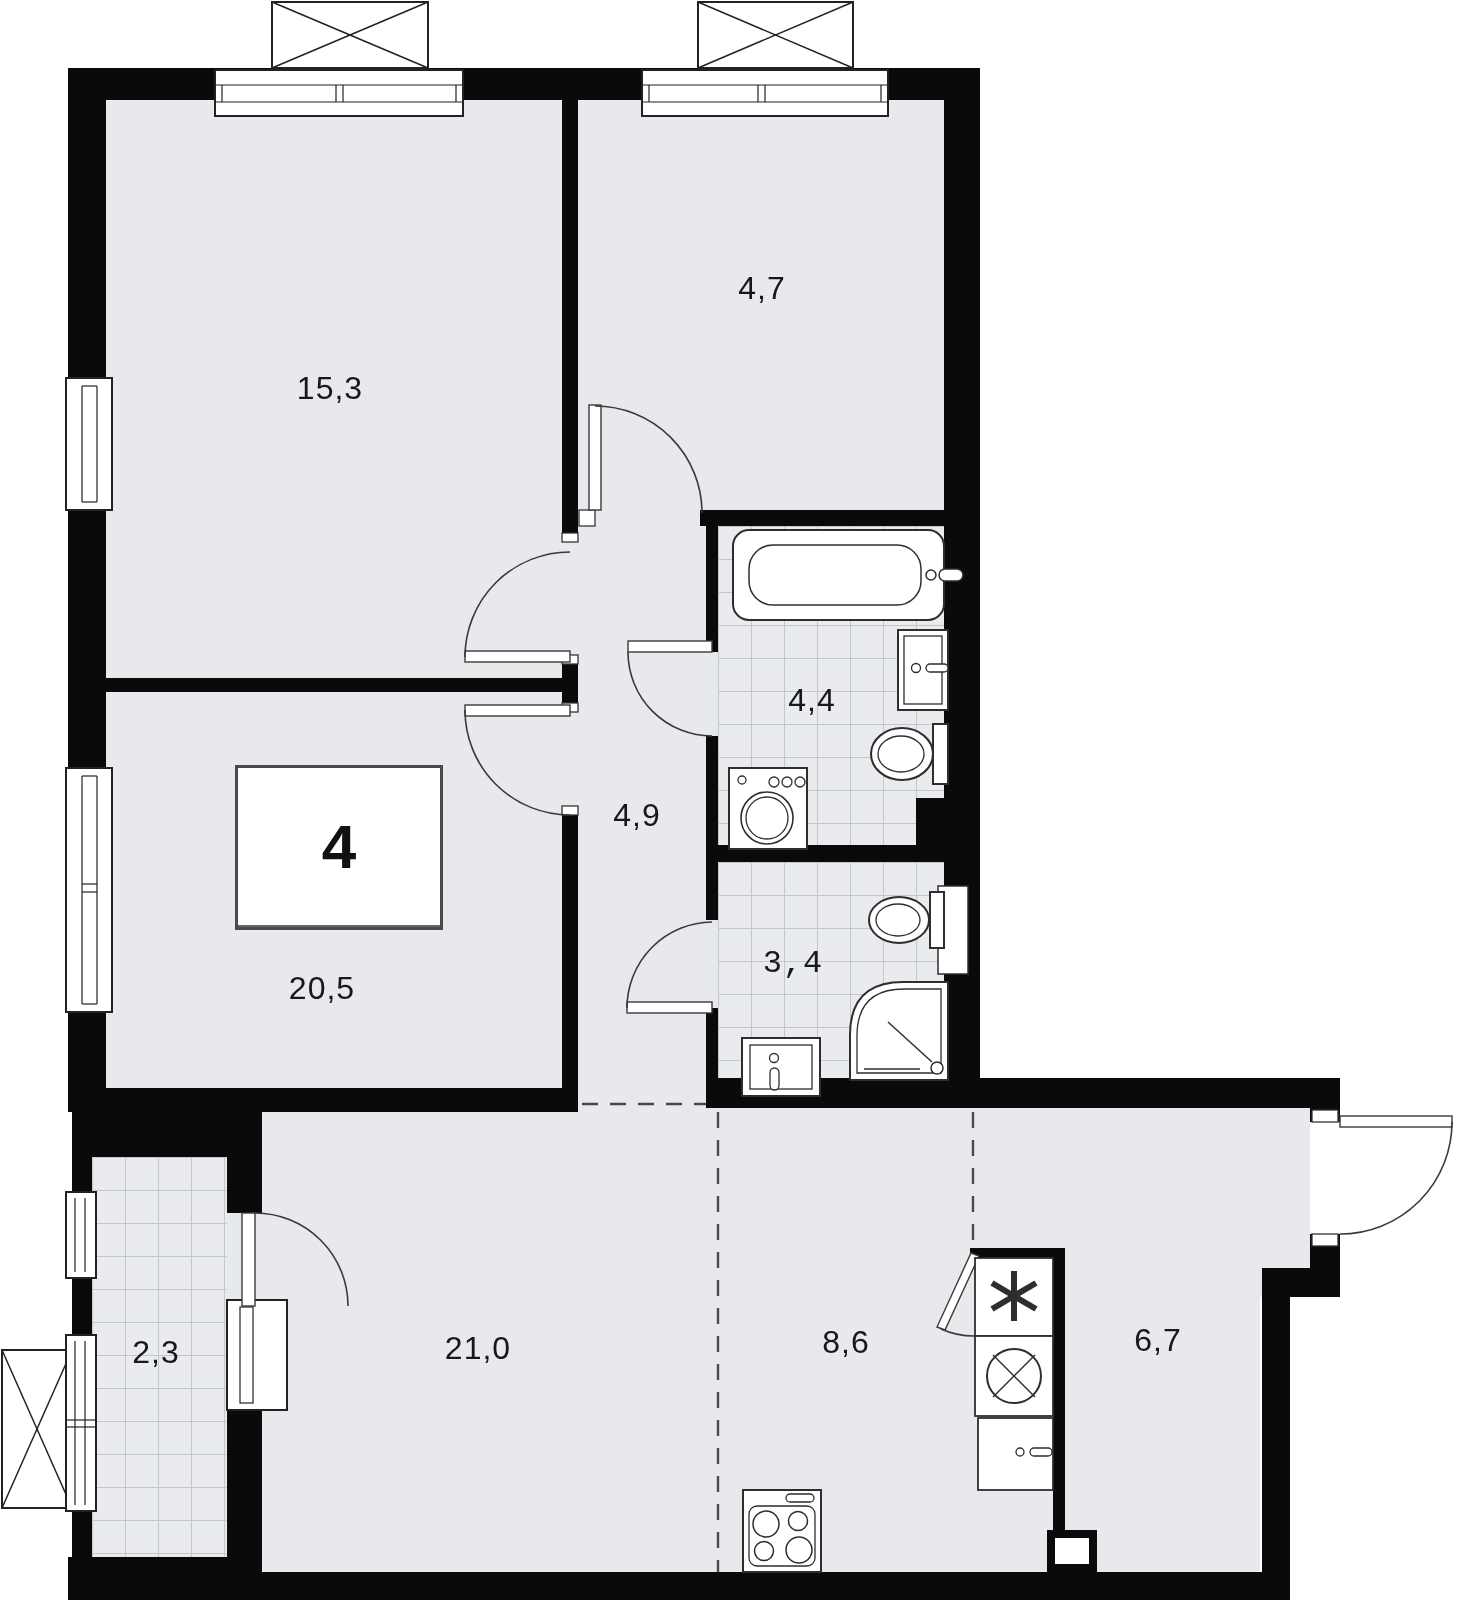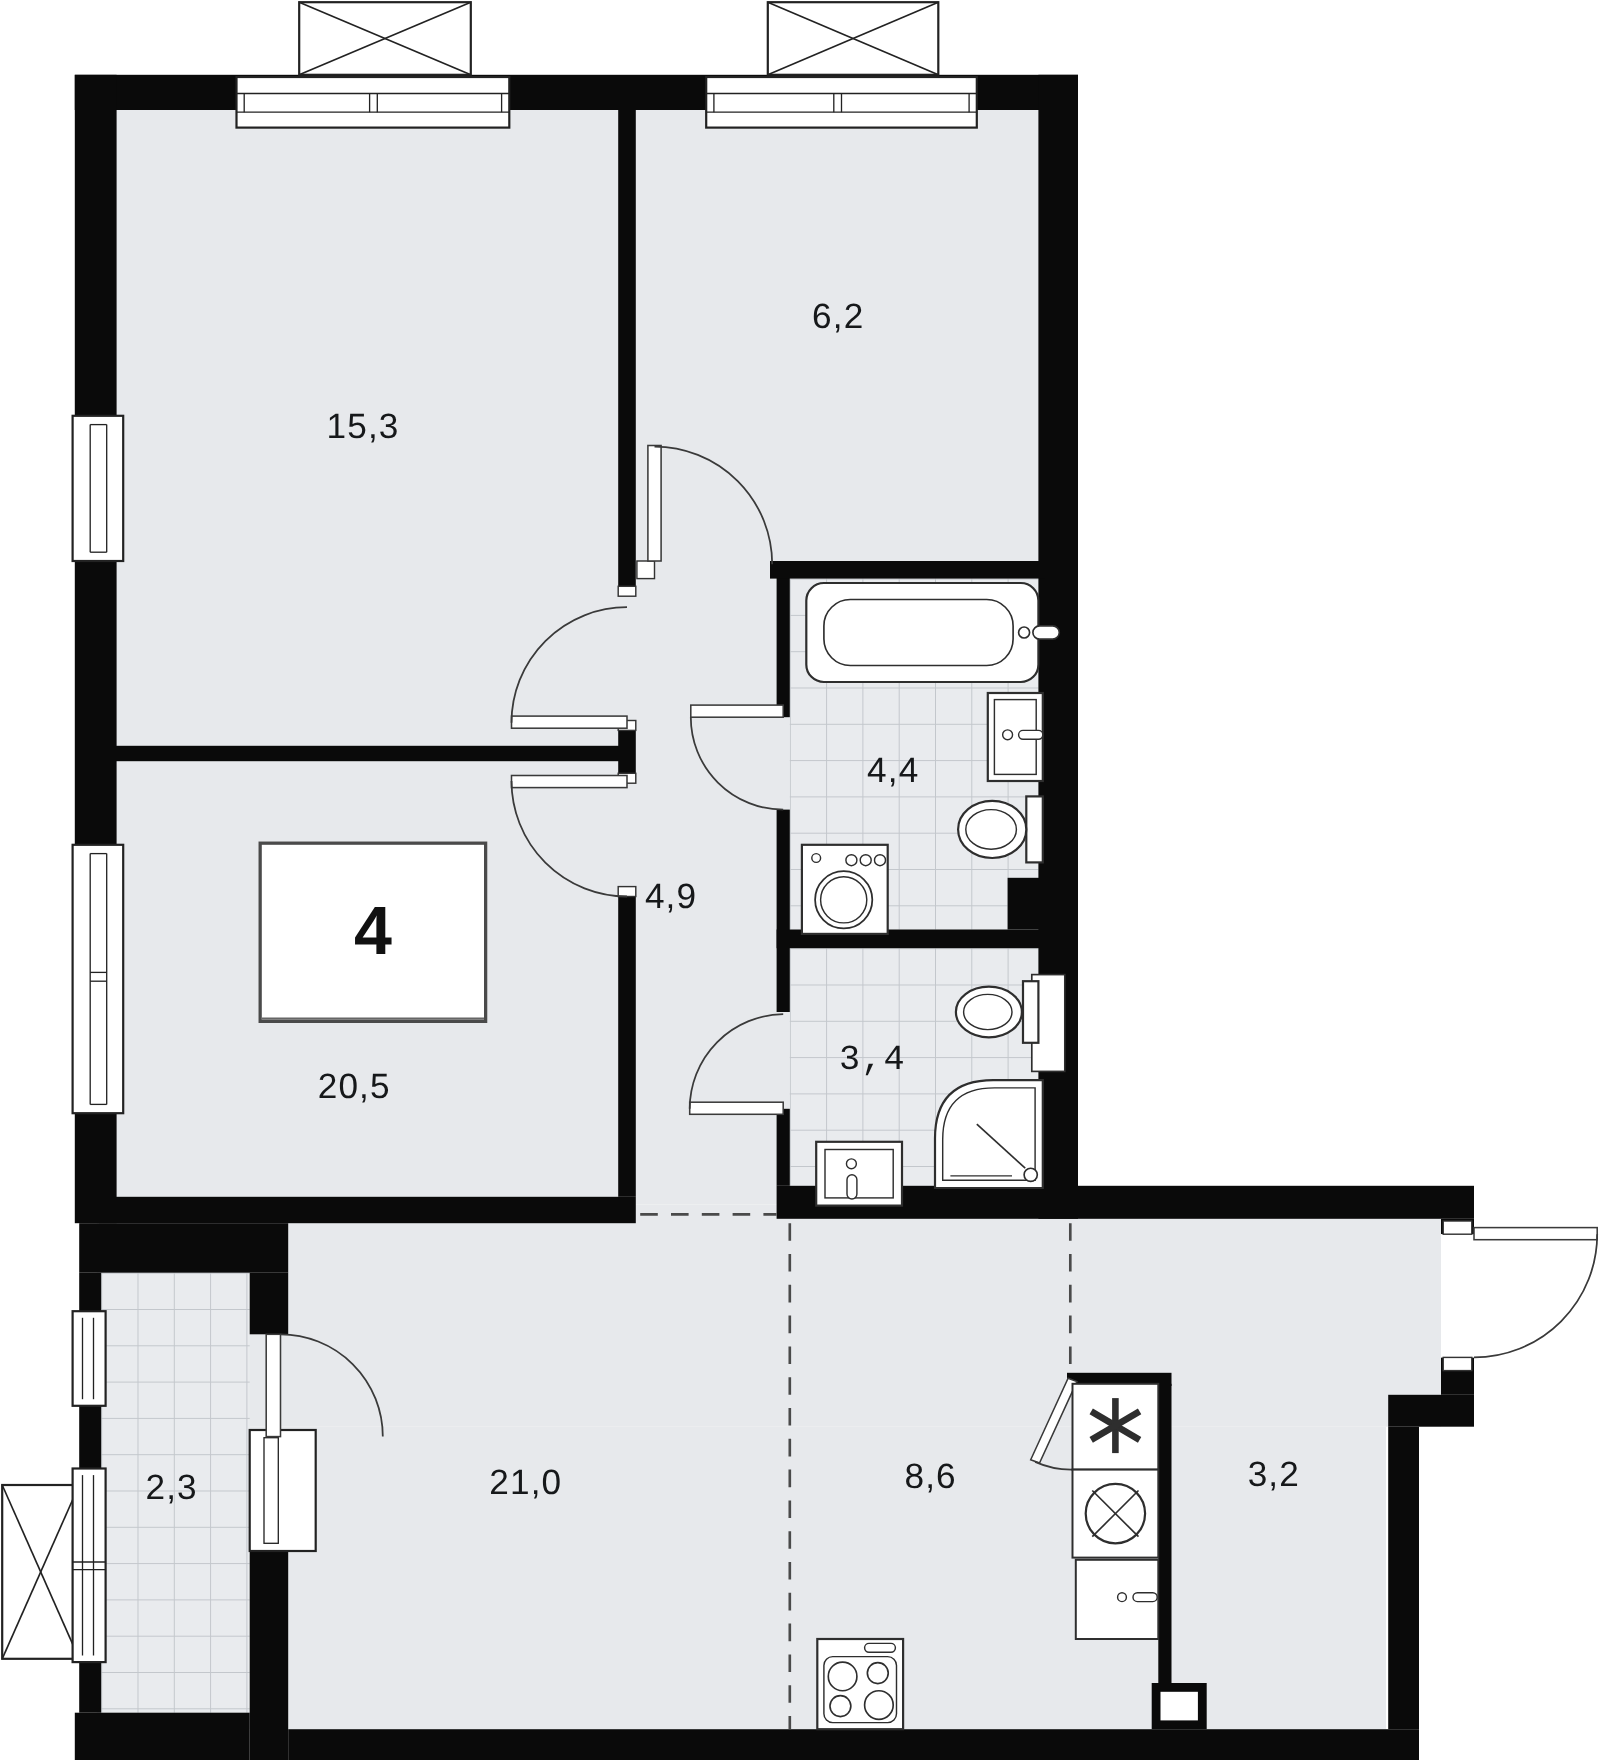--- a/index.html
+++ b/index.html
@@ -261,27 +261,27 @@
       <rect class="fx-line" x="786" y="1494" width="28" height="8" rx="4" stroke-width="1.3"></rect>
       <rect class="fx-line" x="749" y="1506" width="66" height="60" rx="8" stroke-width="1.3"></rect>
       <circle class="fx-line" cx="766" cy="1524" r="13" stroke-width="1.5"></circle>
       <circle class="fx-line" cx="798" cy="1521" r="9.5" stroke-width="1.5"></circle>
       <circle class="fx-line" cx="764" cy="1551" r="9.5" stroke-width="1.5"></circle>
       <circle class="fx-line" cx="799" cy="1550" r="13" stroke-width="1.5"></circle>
     </g>
   </svg>
 
   <div class="room-label" style="left:330px;top:388px;">15,3</div>
-  <div class="room-label" style="left:762px;top:288px;">6,2</div>
+  <div class="room-label" style="left:762px;top:288px;">4,7</div>
   <div class="room-label" style="left:812px;top:700px;">4,4</div>
-  <div class="room-label" style="left:610px;top:815px;">4,9</div>
+  <div class="room-label" style="left:637px;top:815px;">4,9</div>
   <div class="room-label" style="left:793px;top:963px;font-family:Liberation Mono, monospace;">3,4</div>
   <div class="room-label" style="left:322px;top:988px;">20,5</div>
   <div class="room-label" style="left:156px;top:1352px;">2,3</div>
   <div class="room-label" style="left:478px;top:1348px;">21,0</div>
   <div class="room-label" style="left:846px;top:1342px;">8,6</div>
-  <div class="room-label" style="left:1158px;top:1340px;">3,2</div>
+  <div class="room-label" style="left:1158px;top:1340px;">6,7</div>
 
   <div id="info-box">
     <div class="row top">4</div>
   </div>
 
 </div>
 
 </body></html>

